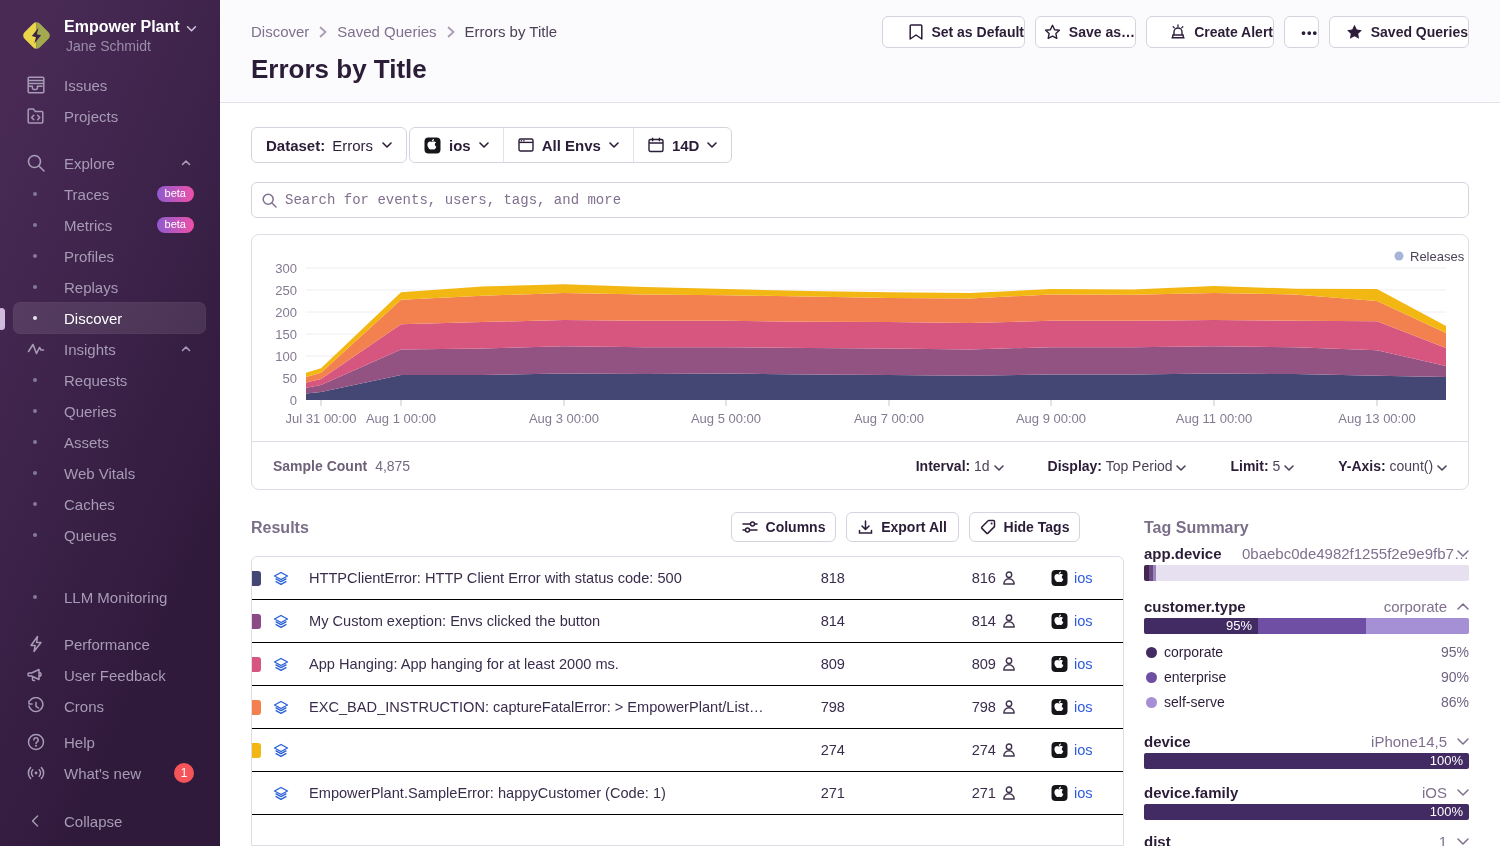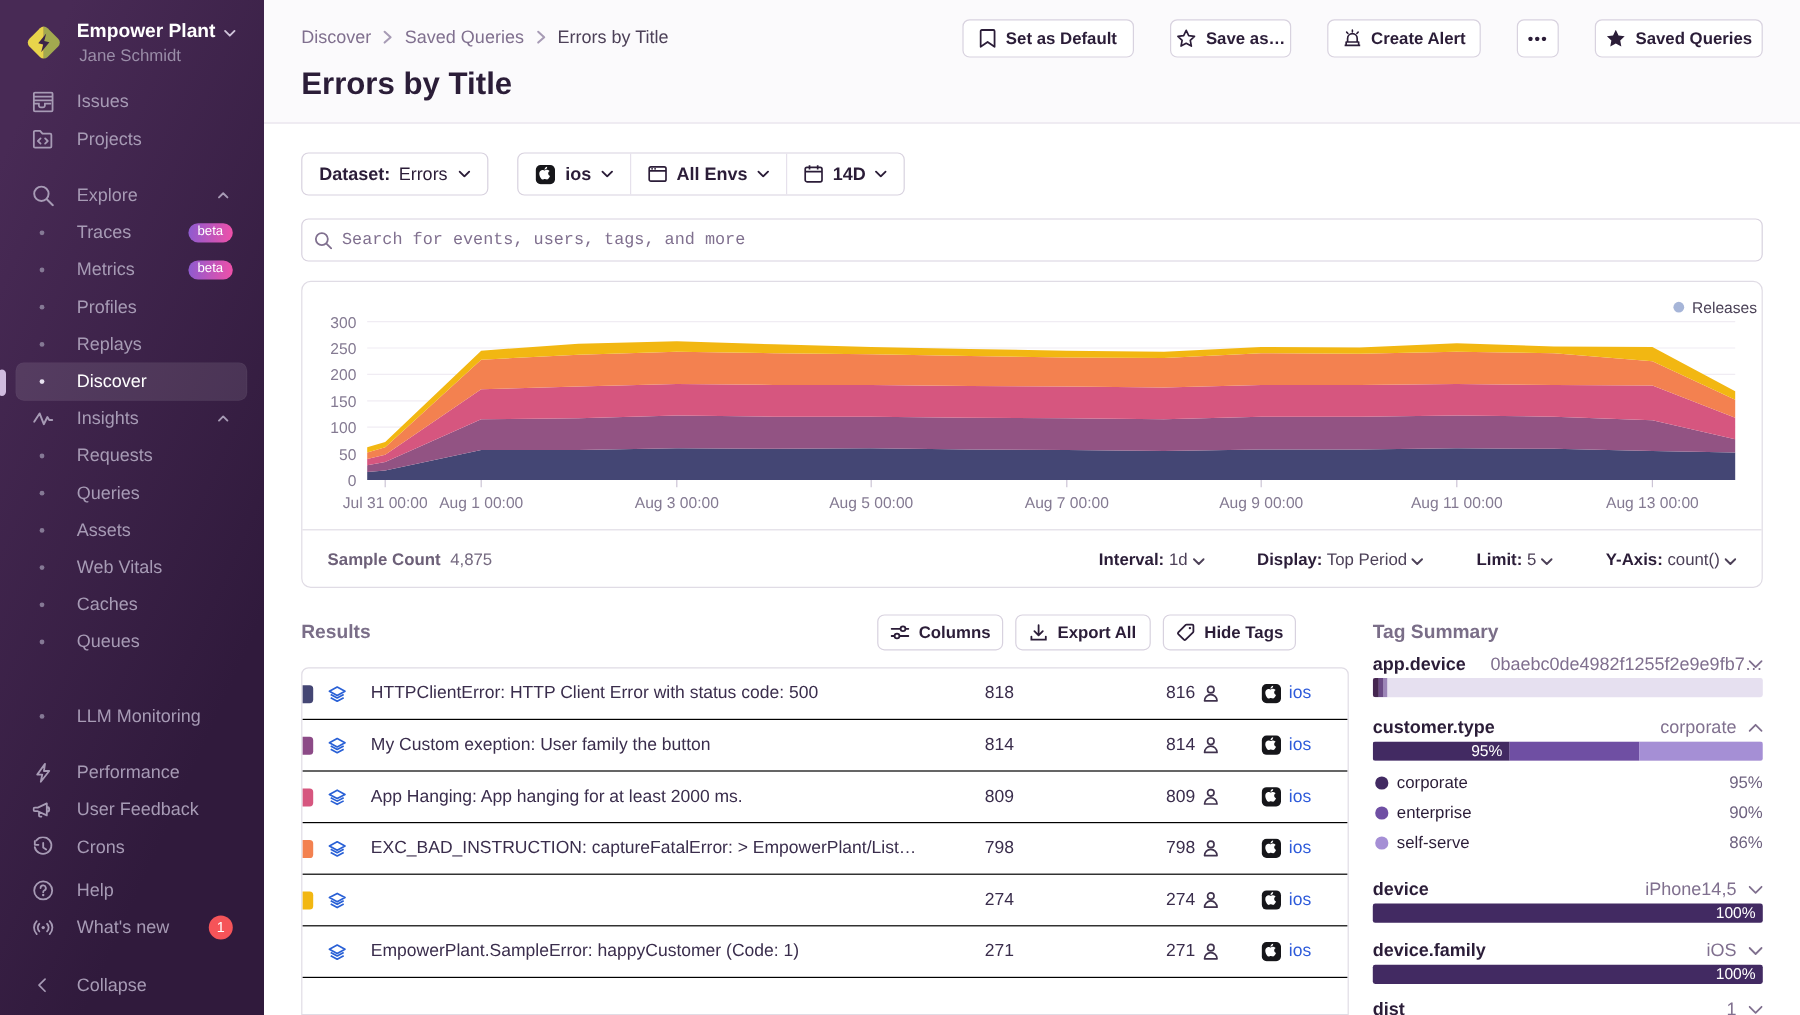--- a/index.html
+++ b/index.html
@@ -24,27 +24,27 @@
 .beta { position:absolute; right:26px; top:50%; transform:translateY(-50%); background:linear-gradient(95deg,#8d5bd0,#f050a8); color:#fff; font-size:11px; border-radius:16px; padding:2px 8px 3px; line-height:1; }
 .badge1 { position:absolute; right:26px; top:50%; transform:translateY(-50%); background:#f55459; color:#fff; font-size:12px; width:20px; height:20px; border-radius:50%; text-align:center; line-height:20px; }
 
 
 #main { position:absolute; left:220px; top:0; width:1236px; height:846px; }
 #header { position:absolute; left:0; top:0; width:1280px; height:103px; background:#fbfafc; border-bottom:1px solid #e6e1ec; }
 .crumbs { position:absolute; left:31px; top:23px; font-size:15px; color:#80708f; }
 .crumbs .sep { margin:0 10px; vertical-align:-1px; }
 .crumbs .last { color:#4d4158; }
 .h1 { position:absolute; left:31px; top:54px; font-size:26px; font-weight:bold; color:#2b1d38; }
-.btn { display:inline-flex; align-items:center; justify-content:center; gap:8px; height:32px;
-  background:#fff; border:1px solid #d8d2df; border-radius:6px; font-size:14px; font-weight:bold; color:#2b1d38;margin-left:20px; }
+.btn { display:inline-flex; align-items:center; justify-content:flex-end; gap:8px; height:32px;
+  background:#fff; border:1px solid #d8d2df; border-radius:6px; font-size:14px; font-weight:bold; color:#2b1d38; }
 #hbtns { position:absolute; right:31px; top:16px; display:flex; gap:10px; }
 .btn svg { flex:0 0 auto; }
 
 
-#filters { position:absolute; left:31px; top:127px; display:flex; gap:24px; }
+#filters { position:absolute; left:31px; top:127px; display:flex; gap:2px; }
 .fbtn { display:inline-flex; align-items:center; height:36px; padding:0 14px; background:#fff;
   border:1px solid #d8d2df; border-radius:6px; font-size:15px; }
 .fgroup { display:inline-flex; height:36px; background:#fff; border:1px solid #d8d2df; border-radius:6px; }
 .fgroup .seg { display:inline-flex; align-items:center; gap:8px; padding:0 14px; font-size:15px; font-weight:bold; }
 .fgroup .seg + .seg { border-left:1px solid #e6e1ec; }
 .chevd { width:10px; height:6px; }
 #search { position:absolute; left:31px; top:182px; width:1218px; height:36px; background:#fff; border:1px solid #d8d2df;
   border-radius:6px; display:flex; align-items:center; padding:0 10px; gap:8px;
   font-family:"Liberation Mono",monospace; font-size:14px; color:#80708f; }
 
@@ -432,21 +432,21 @@
       <svg class="cell" style="left:799px" width="17" height="17" viewBox="0 0 17 17">
           <use href="#apple"></use>
         </svg>
       <span class="cell ioslink" style="left:822px">ios</span>
       </div>
     <div class="trow">
         <span class="cbar" style="background:#8c4a87"></span>
       <svg style="position:absolute;left:21px;top:14px" width="16" height="16" viewBox="0 0 16 16">
           <use href="#stack"></use>
         </svg>
-      <span class="cell" style="left:57px">My Custom exeption: User family the button</span>
+      <span class="cell" style="left:57px">My Custom exeption: Envs clicked the button</span>
       <span class="cell" style="right:278px">814</span>
       <span class="cell" style="right:127px">814</span>
       <svg class="cell" style="right:107px" width="14" height="15" viewBox="0 0 14 15">
           <use href="#person"></use>
         </svg>
       <svg class="cell" style="left:799px" width="17" height="17" viewBox="0 0 17 17">
           <use href="#apple"></use>
         </svg>
       <span class="cell ioslink" style="left:822px">ios</span>
       </div>

